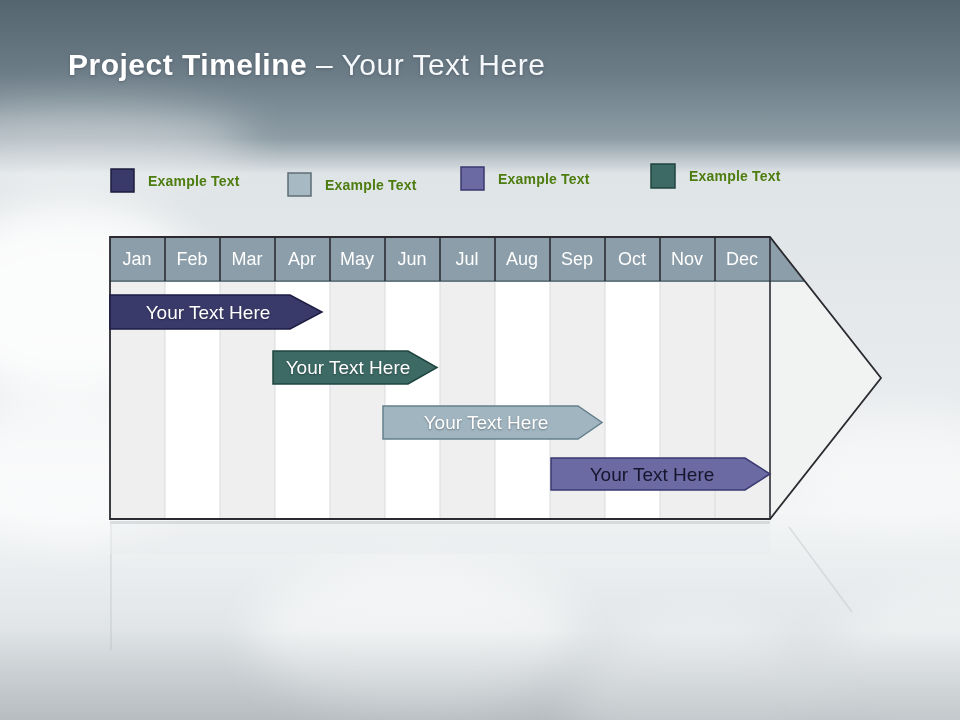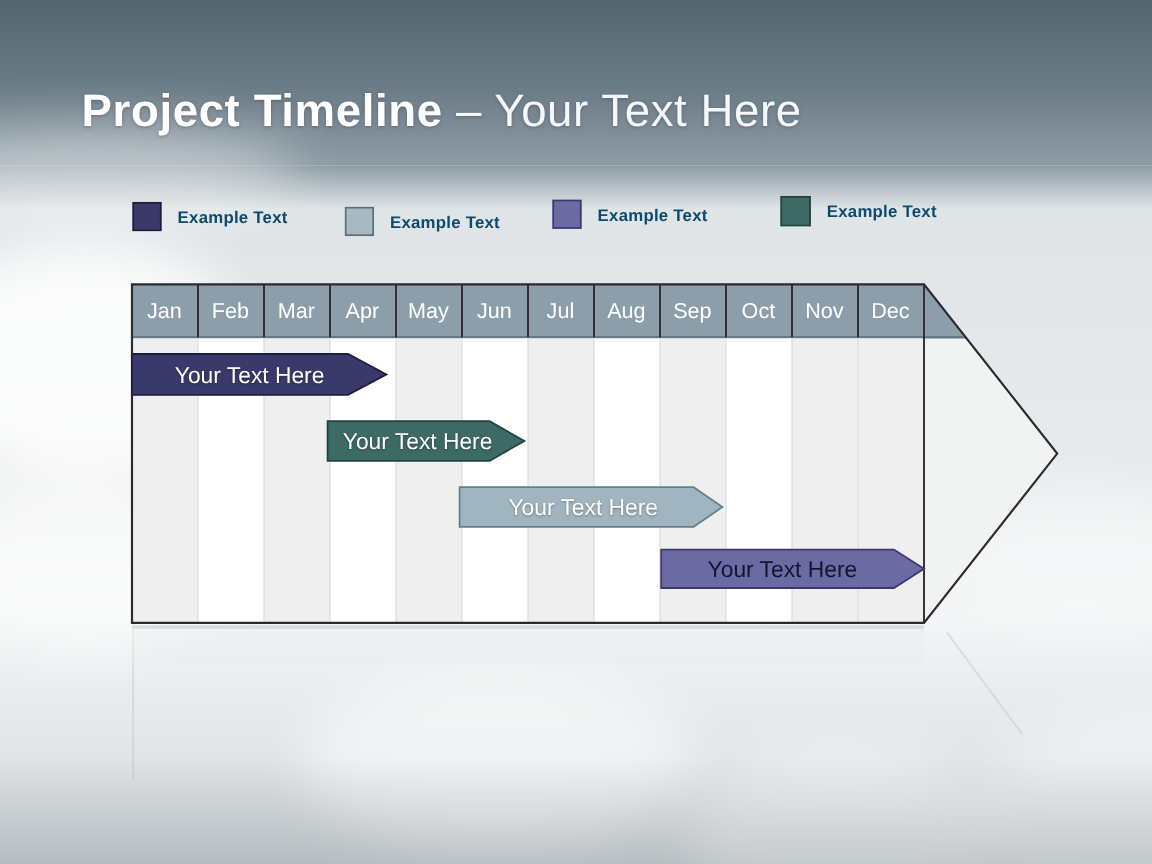--- a/index.html
+++ b/index.html
@@ -29,34 +29,34 @@
   .blob-low-1  { left:250px; top:560px; width:330px; height:150px; background:rgba(255,255,255,0.5); }
   .blob-low-2  { left:570px; top:620px; width:260px; height:160px; background:rgba(255,255,255,0.45); }
   .blob-low-3  { left:810px; top:590px; width:280px; height:190px; background:rgba(255,255,255,0.4); }
   .blob-key    { left:790px; top:410px; width:220px; height:110px; background:rgba(255,255,255,0.4); }
   .bg-bottom-shade {
     position:absolute; left:0; top:630px; width:960px; height:90px;
     background:linear-gradient(180deg, rgba(140,150,156,0) 0%, rgba(140,150,156,0.35) 100%);
   }
   
   .title {
-    position:absolute; left:68px; top:72px; width:860px;
-    font-size:38px; color:#ffffff; letter-spacing:0.5px;
+    position:absolute; left:68px; top:48px; width:860px;
+    font-size:30px; color:#ffffff; letter-spacing:0.5px;
     text-shadow:0 1px 3px rgba(40,50,60,0.35);
     white-space:nowrap;
   }
   .title .bold { font-weight:bold; }
   .title .light { font-weight:normal; color:#f4f8fa; }
   
   .legend-item { position:absolute; display:flex; align-items:center; gap:13px; }
   .legend-item-1 { left:110px; top:168px; }
   .legend-item-2 { left:287px; top:172px; }
   .legend-item-3 { left:460px; top:166px; }
   .legend-item-4 { left:650px; top:163px; }
-  .legend-label { font-size:14px; font-weight:bold; color:#0c4a6e; letter-spacing:0.2px; }
+  .legend-label { font-size:14px; font-weight:bold; color:#4d7c0f; letter-spacing:0.2px; }
   .swatch { display:block; }
   
   .chart-svg { position:absolute; left:0; top:0; width:960px; height:720px; }
   .month-label {
     font-family:"Liberation Sans", sans-serif; font-size:18px; fill:#ffffff;
   }
   .bar-label {
     font-family:"Liberation Sans", sans-serif; font-size:19px;
     text-shadow:0 1px 2px rgba(0,0,0,0.35);
   }

